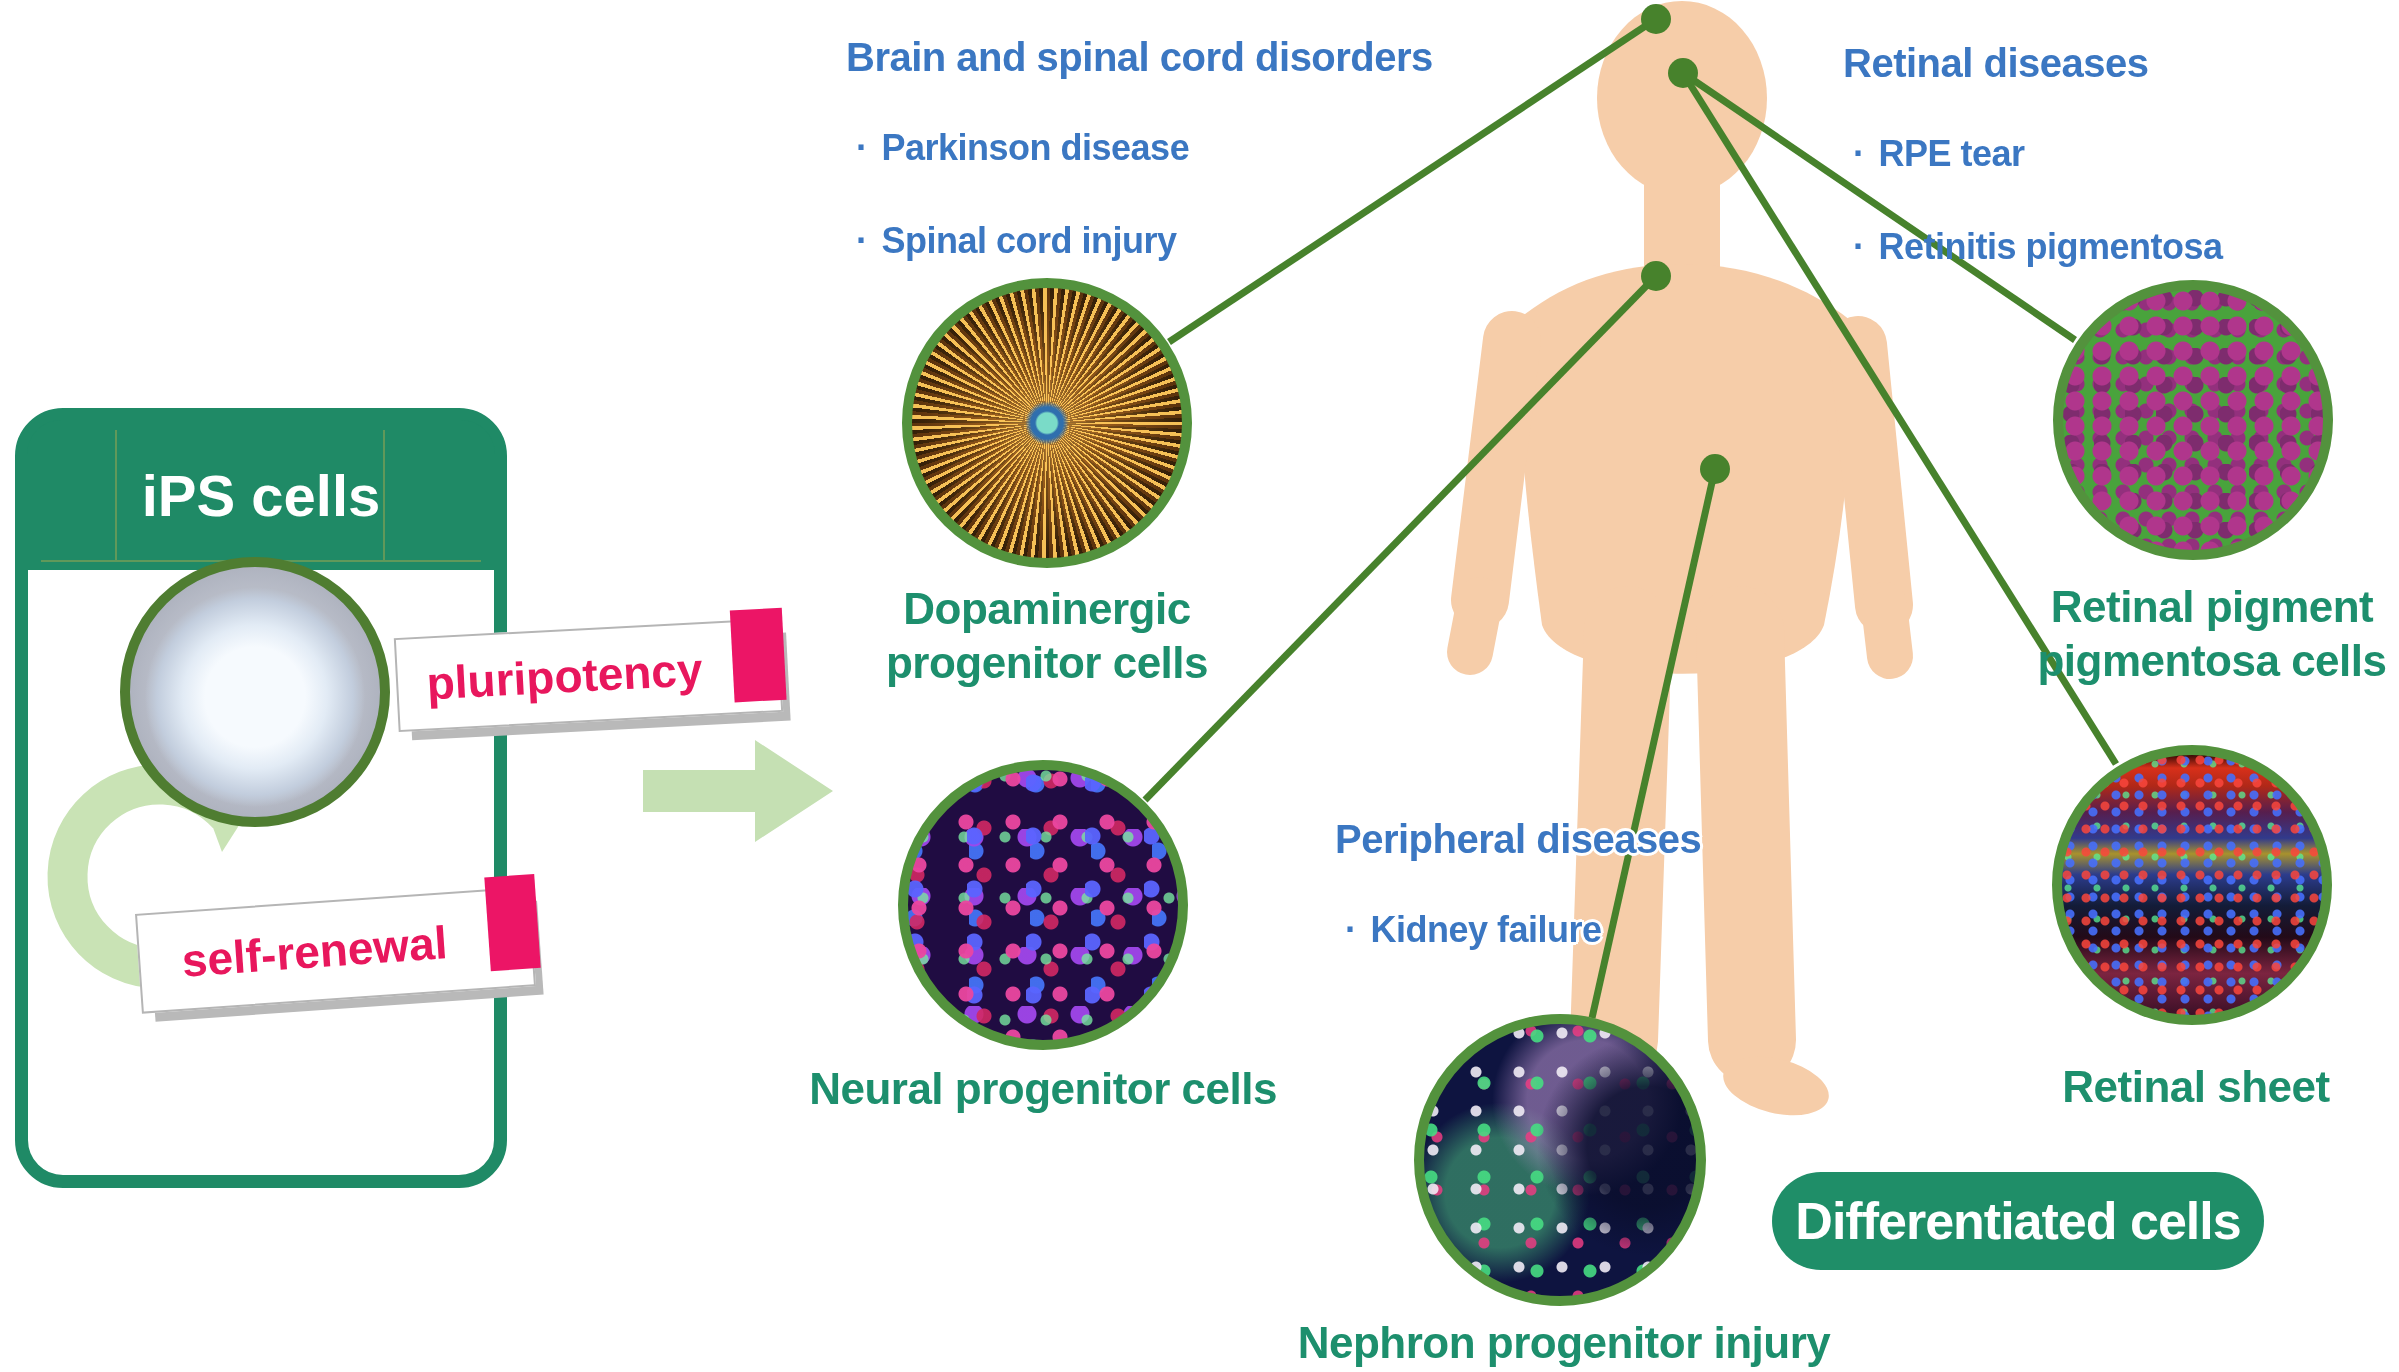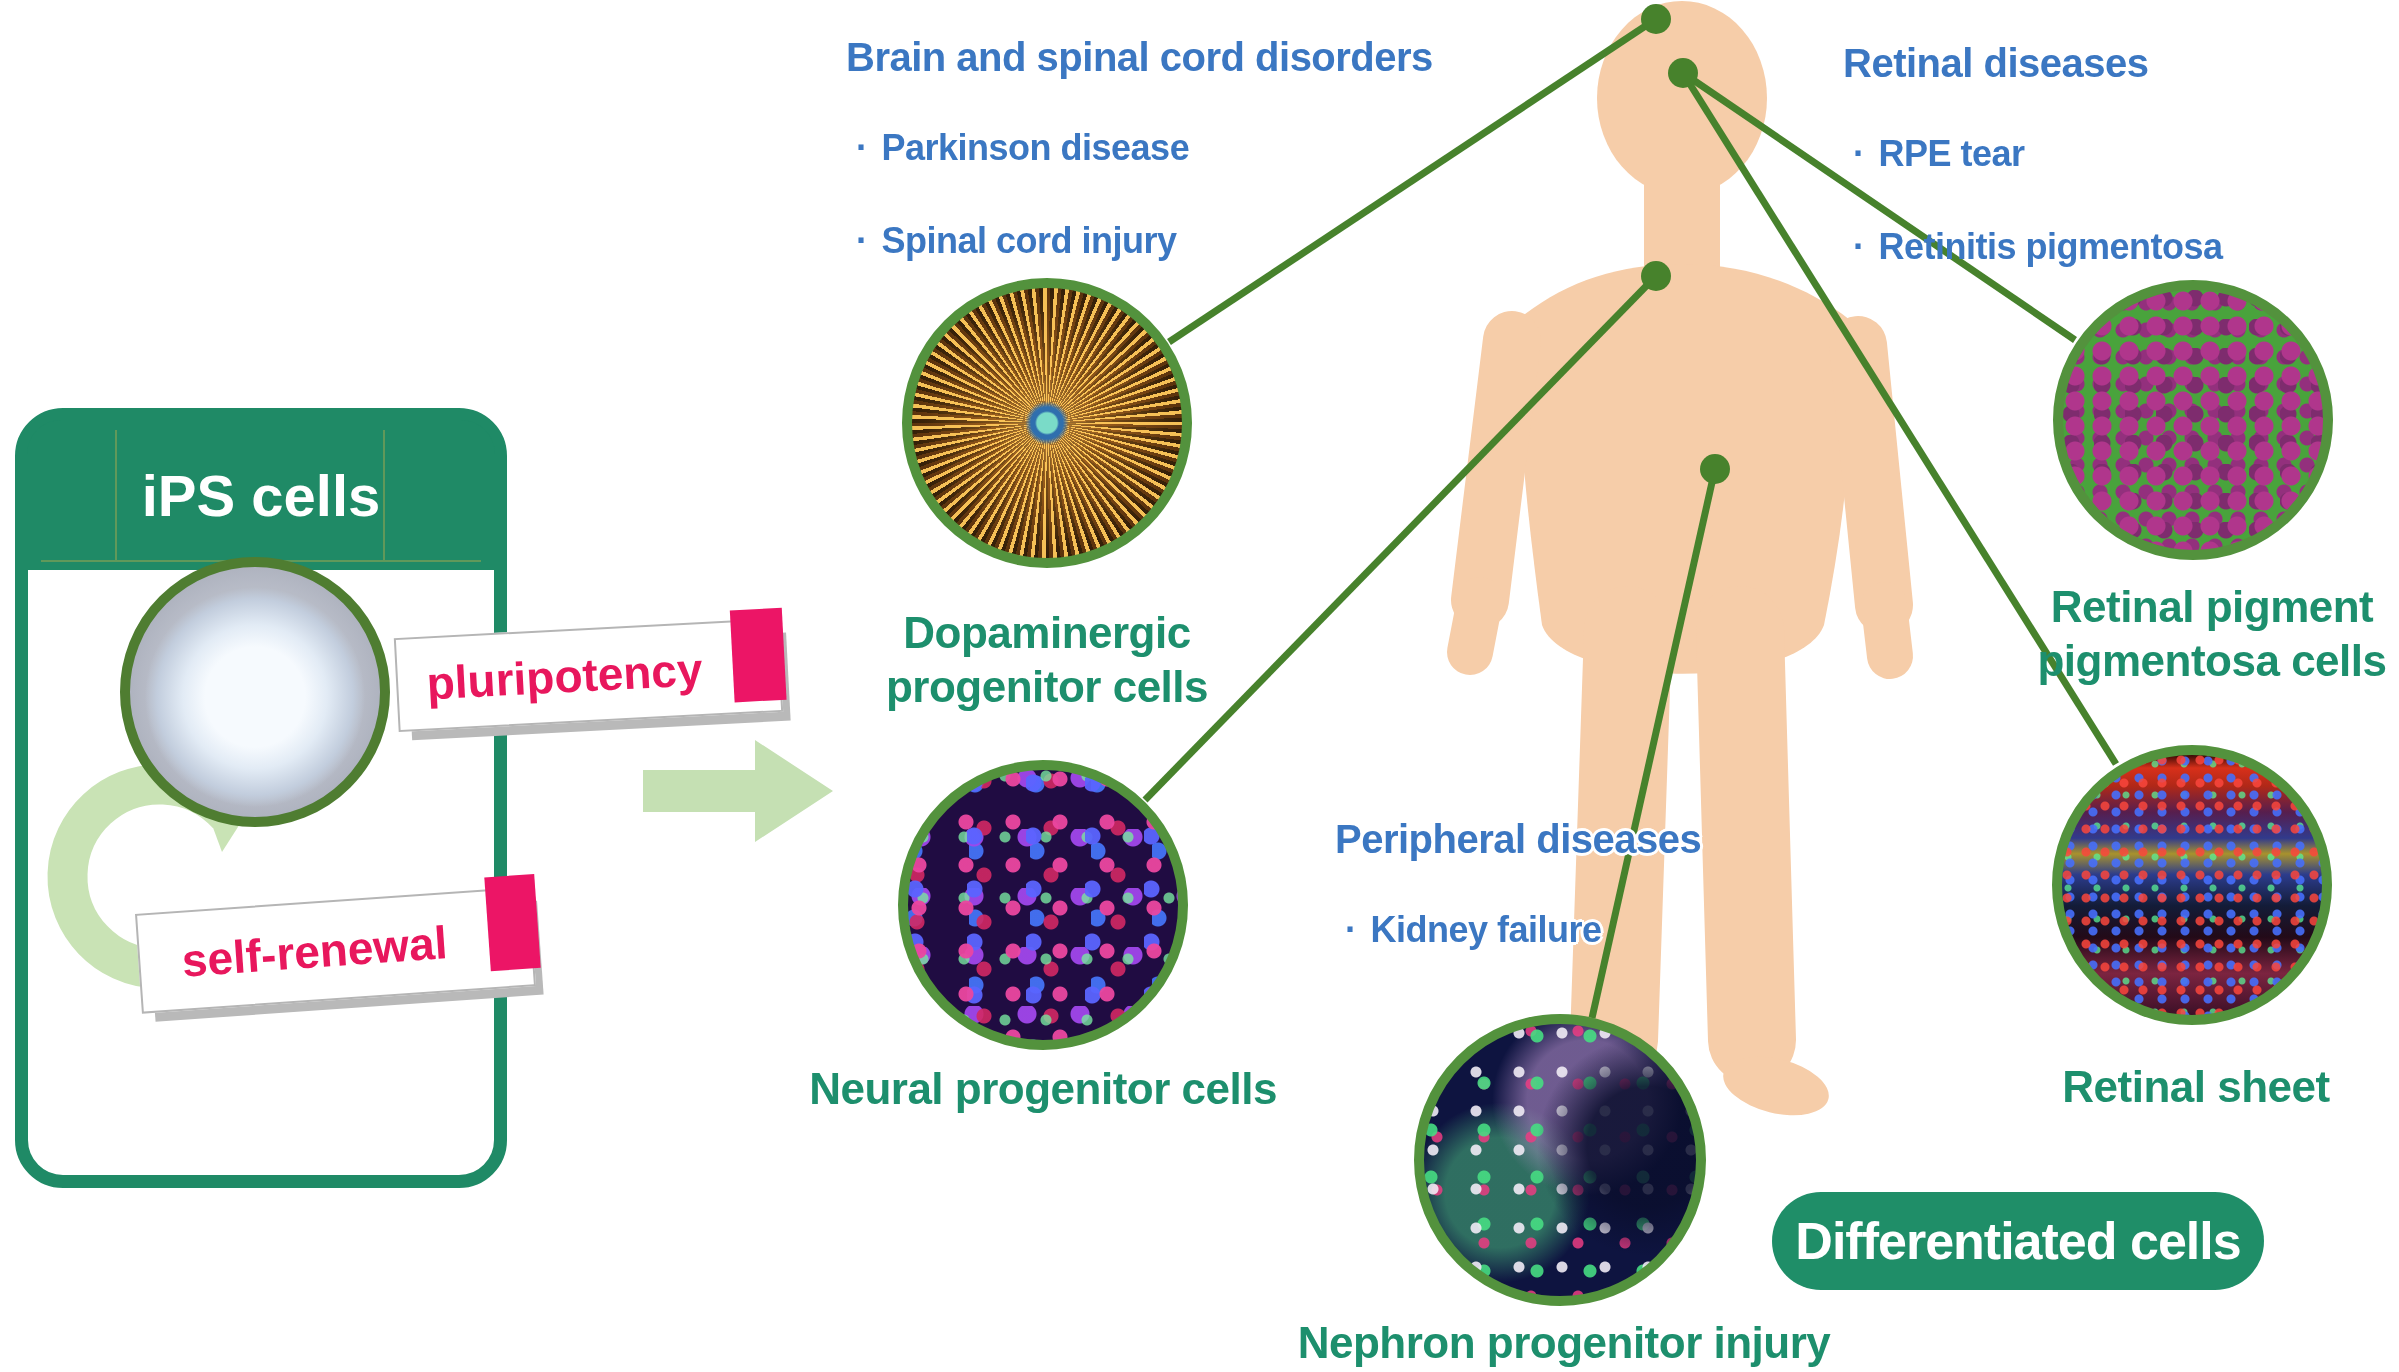--- a/index.html
+++ b/index.html
@@ -98,21 +98,21 @@
   .outlined{text-shadow:3px 0 0 #fff,-3px 0 0 #fff,0 3px 0 #fff,0 -3px 0 #fff,2px 2px 0 #fff,-2px 2px 0 #fff,2px -2px 0 #fff,-2px -2px 0 #fff;}
 
   .green-label{
     position:absolute;color:#1d8f6d;font-size:44px;letter-spacing:-.5px;line-height:1.22;
     text-align:center;white-space:nowrap;transform:translateX(-50%);
   }
 
   .diff-btn{
     position:absolute;left:1772px;top:1172px;width:492px;height:98px;border-radius:49px;
     background:#1f8e68;color:#fff;display:flex;align-items:center;justify-content:center;
-    font-size:52px;letter-spacing:-1px;margin-top:20px;
+    font-size:52px;letter-spacing:-1px;
   }
 </style>
 </head>
 <body>
 
 <div class="stage">
 
   <svg class="art" width="2399" height="1372" viewBox="0 0 2399 1372">
 
     <g fill="#f6cda9">
@@ -197,21 +197,21 @@
   <div class="blue-block" style="left:1843px;top:40px;">
     <div class="blue-title">Retinal diseases</div>
     <div class="blue-bullet">
       <span class="dot">·</span><span>RPE tear</span>
     </div>
     <div class="blue-bullet">
       <span class="dot">·</span><span>Retinitis pigmentosa</span>
     </div>
   </div>
 
-  <div class="green-label" style="left:1047px;top:606px;">
+  <div class="green-label" style="left:1047px;top:582px;">
     <div>Dopaminergic</div>
     <div>progenitor cells</div>
   </div>
   <div class="green-label" style="left:1043px;top:1062px;">
     <div>Neural progenitor cells</div>
   </div>
   <div class="green-label" style="left:2212px;top:580px;">
     <div>Retinal pigment</div>
     <div>pigmentosa cells</div>
   </div>

